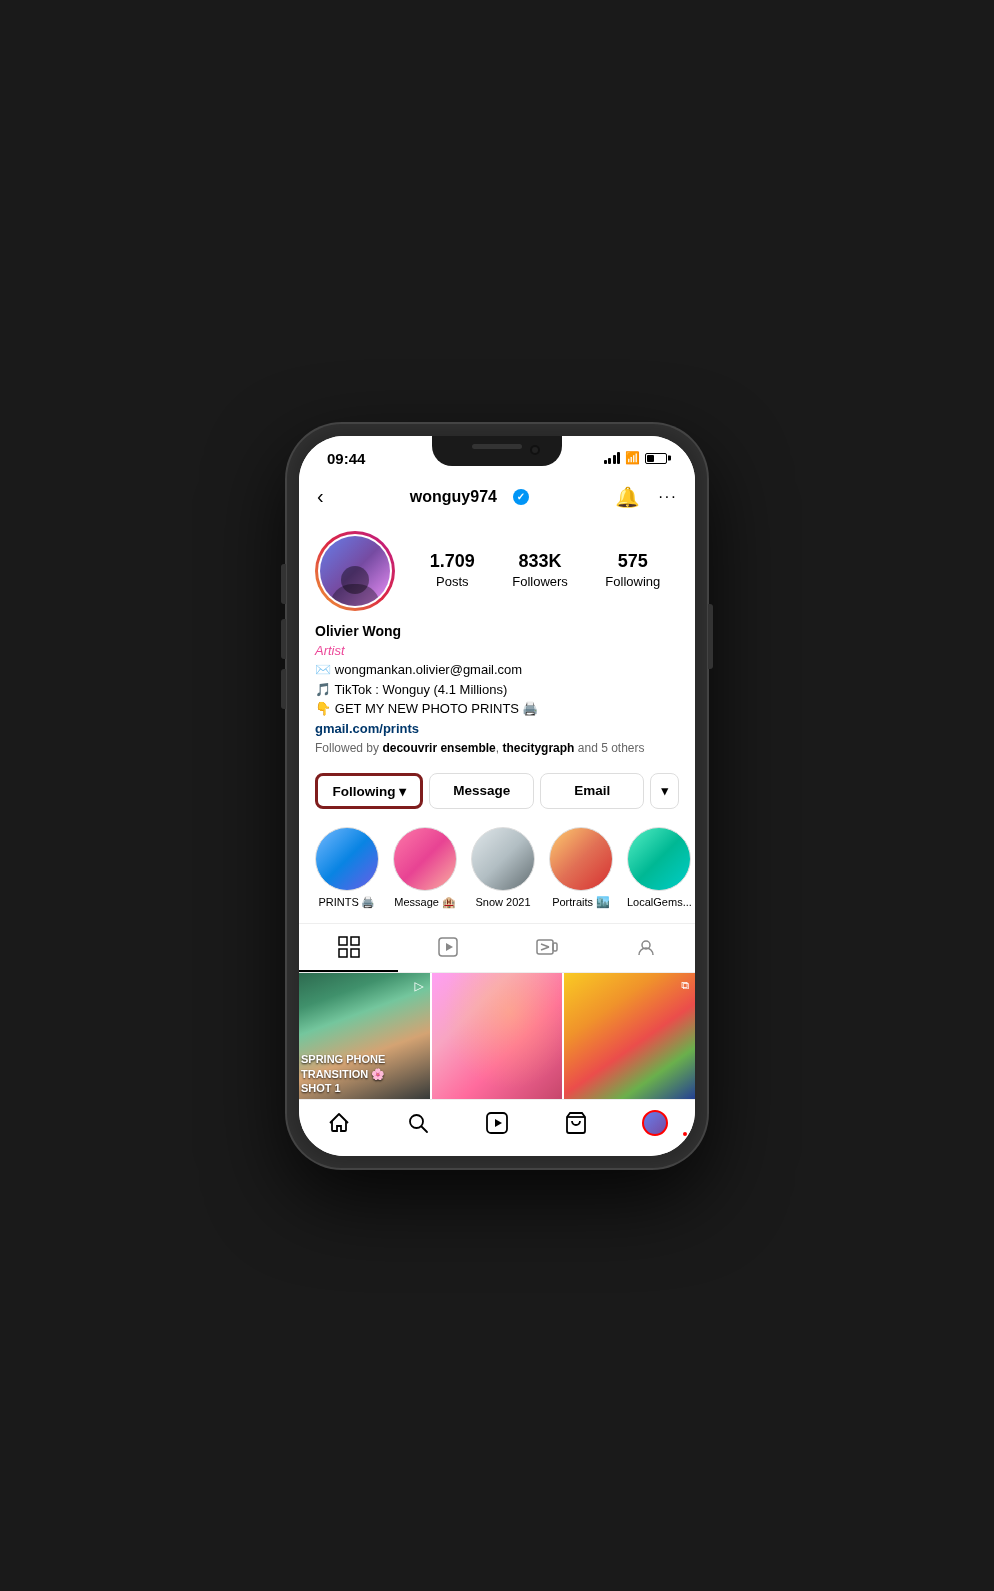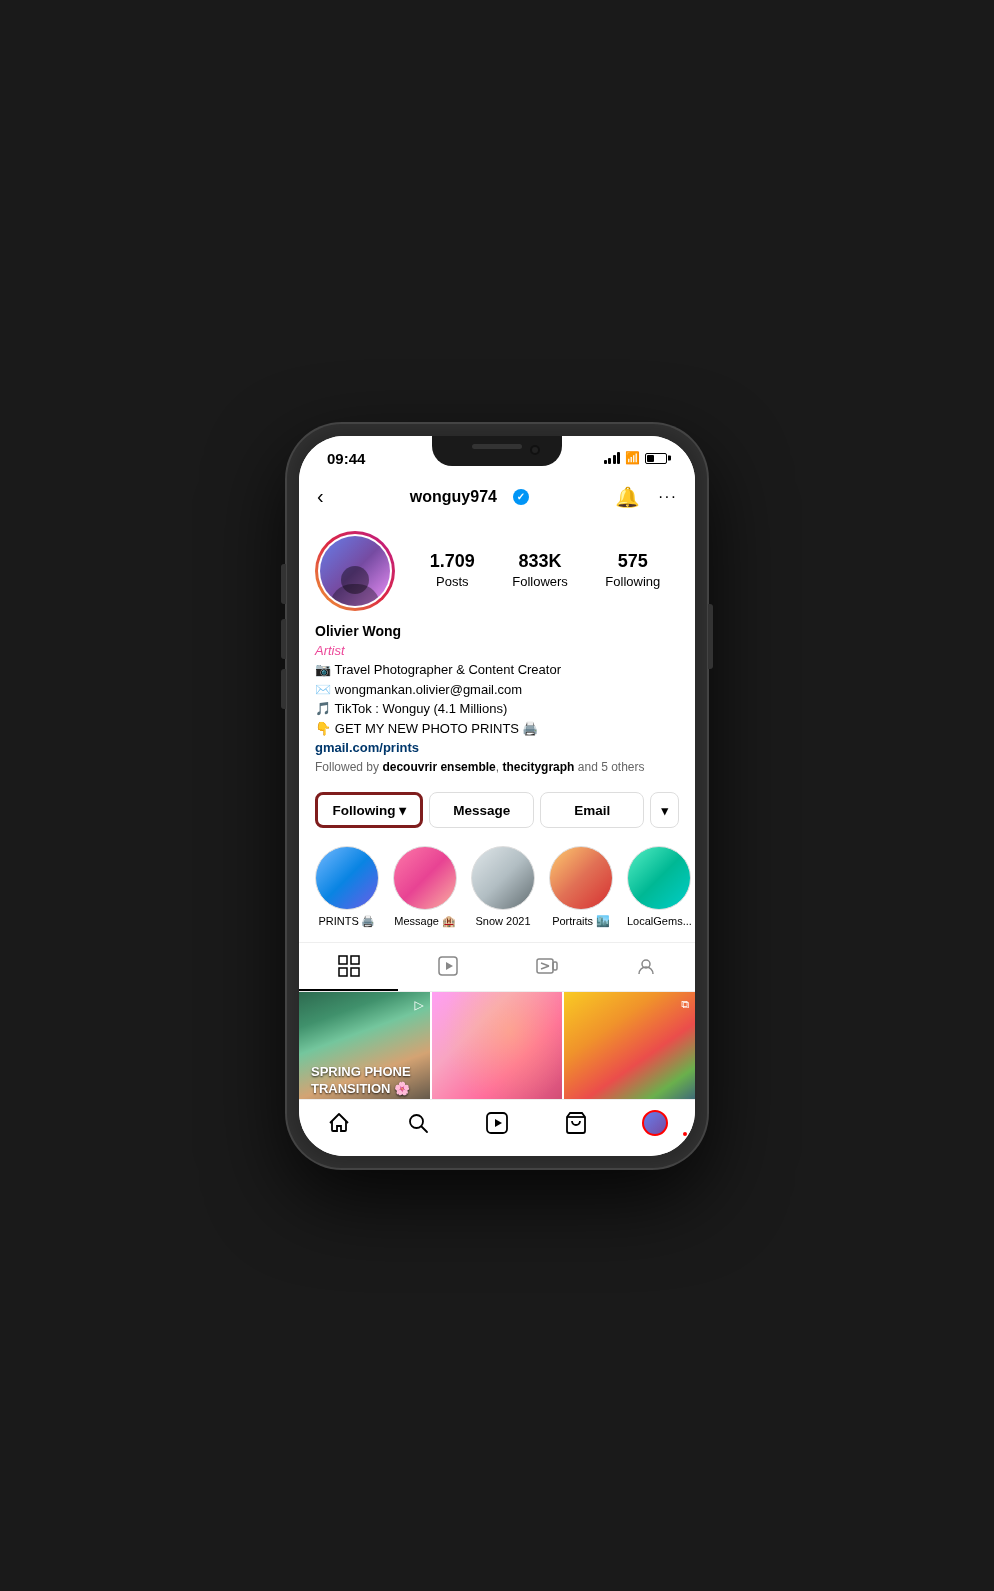--- a/index.html
+++ b/index.html
@@ -410,23 +410,23 @@
     .grid-overlay-icon {
       position: absolute;
       top: 6px;
       right: 6px;
       color: white;
       font-size: 14px;
     }
     .grid-text-overlay {
       position: absolute;
       bottom: 8px;
-      left: 12px;
+      left: 2px;
       color: white;
-      font-size: 13px;
+      font-size: 11px;
       font-weight: 600;
       text-shadow: 0 1px 2px rgba(0,0,0,0.8);
       line-height: 1.3;
     }
 
     
     .bottom-nav {
       display: flex;
       background: #fff;
       border-top: 1px solid #eee;
@@ -560,21 +560,20 @@
             </div>
             <div class="stat-item">
               <span class="stat-number">575</span>
               <span class="stat-label">Following</span>
             </div>
           </div>
         </div>
 
         <div class="profile-name">Olivier Wong</div>
         <div class="profile-bio-line artist">Artist</div>
-        <div class="profile-bio-line">📷 Travel Photographer &amp; Content Creator</div>
         <div class="profile-bio-line">✉️ wongmankan.olivier@gmail.com</div>
         <div class="profile-bio-line">🎵 TikTok : Wonguy (4.1 Millions)</div>
         <div class="profile-bio-line">👇 GET MY NEW PHOTO PRINTS 🖨️</div>
         <a class="profile-link">gmail.com/prints</a>
         <div class="profile-followed">
           Followed by <span>decouvrir ensemble</span>, <span>thecitygraph</span> and 5 others
         </div>
       </div>
 
       <div class="action-buttons">

